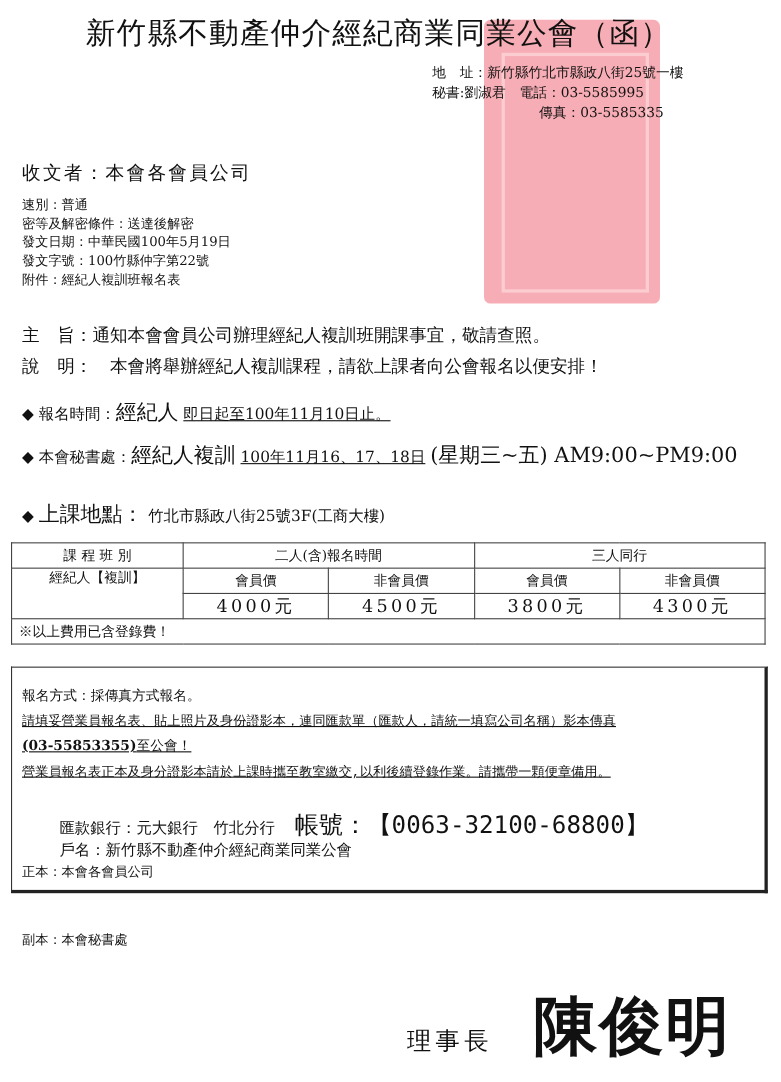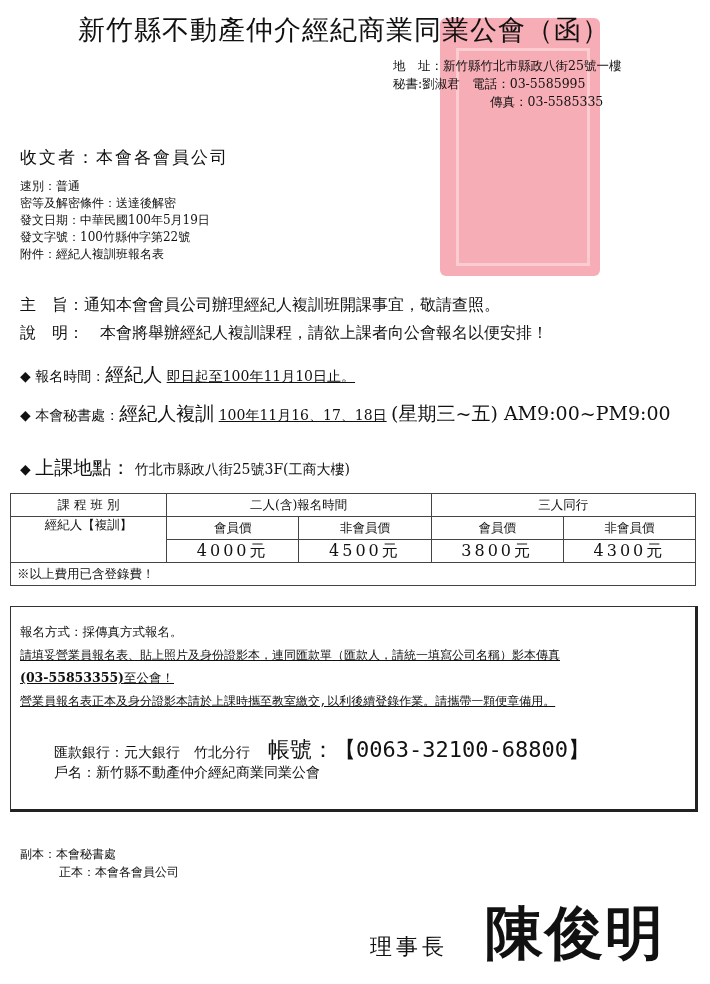--- a/index.html
+++ b/index.html
@@ -86,17 +86,17 @@
   </table>
 
 <div class="abs box"></div>
 <div class="abs boxline" style="top:624px;">報名方式：採傳真方式報名。</div>
 <div class="abs boxline u" style="top:647px; font-size:12px;">請填妥營業員報名表、貼上照片及身份證影本，連同匯款單（匯款人，請統一填寫公司名稱）影本傳真</div>
 <div class="abs boxline u" style="top:670px;"><b>(03-55853355)</b><span>至公會！</span></div>
 <div class="abs boxline u" style="top:693px; font-size:12px;font-family:Liberation Mono, monospace;">營業員報名表正本及身分證影本請於上課時攜至教室繳交,以利後續登錄作業。請攜帶一顆便章備用。</div>
 <div class="abs bank"><span>匯款銀行：元大銀行　竹北分行</span><span class="acct">帳號：【0063-32100-68800】</span></div>
 <div class="abs bank" style="top:764px;">戶名：新竹縣不動產仲介經紀商業同業公會</div>
 
-<div class="abs meta" style="top:864px;margin-left:39px;">正本：本會各會員公司</div>
+<div class="abs meta" style="top:784px;">正本：本會各會員公司</div>
 <div class="abs meta" style="top:846px;">副本：本會秘書處</div>
 
 <div class="abs sign-label">理事長</div>
 <div class="abs sign-name">陳俊明</div>
 
 </body></html>

